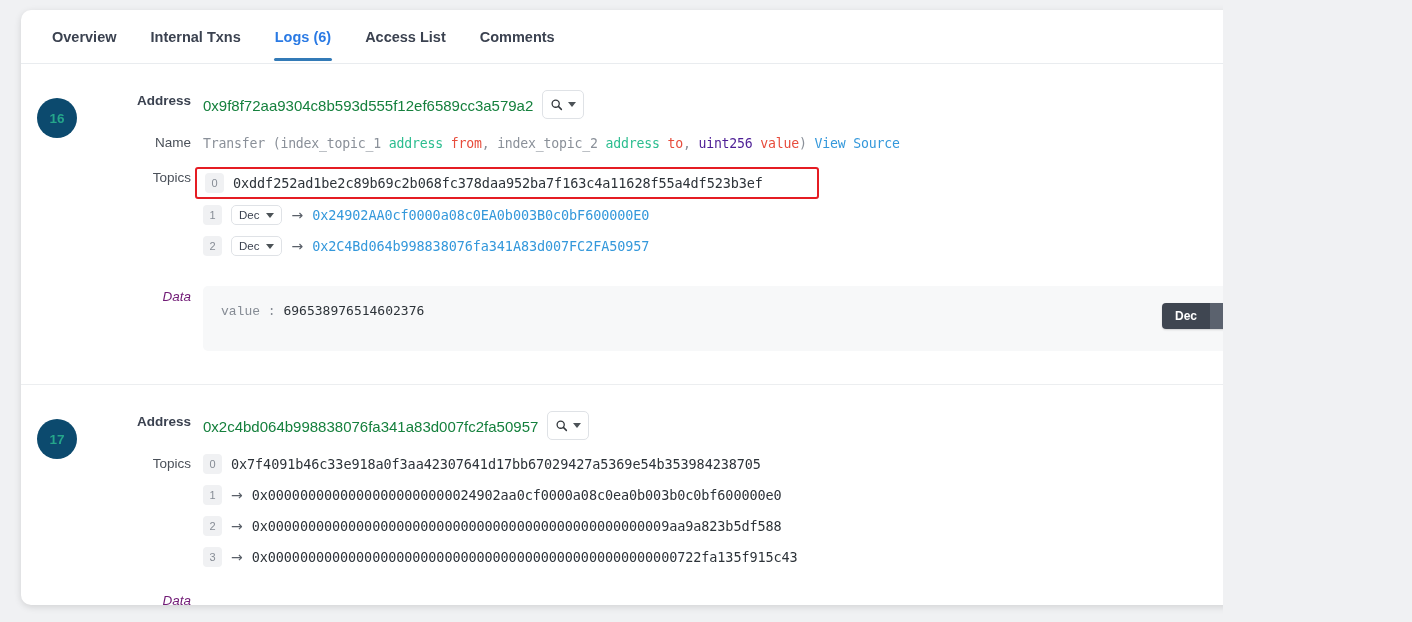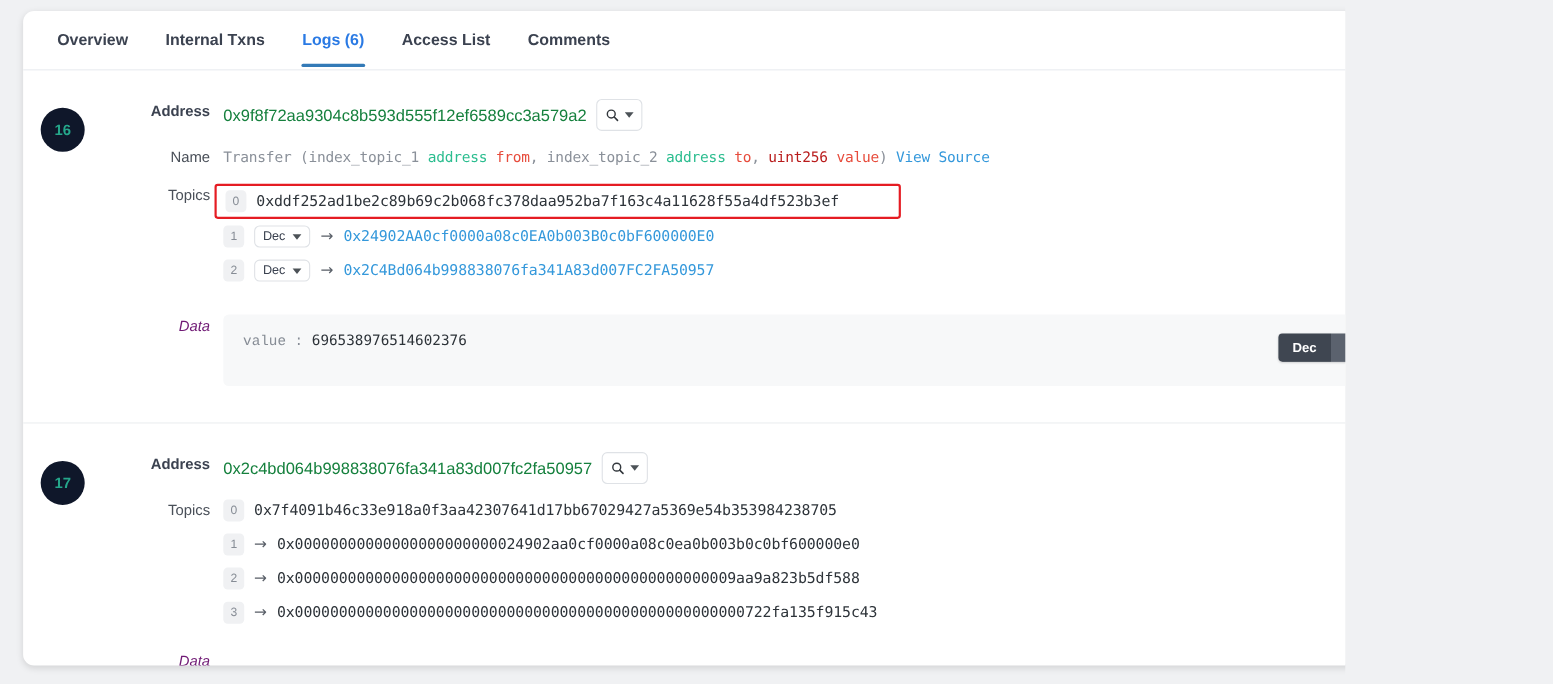--- a/index.html
+++ b/index.html
@@ -101,21 +101,21 @@
     width: 72px;
     flex: 0 0 72px;
     display: flex;
     justify-content: center;
     padding-top: 8px;
   }
   .badge {
     width: 40px;
     height: 40px;
     border-radius: 50%;
-    background: #0f172a;
+    background: #0c4a6e;
     color: #25a68a;
     font-size: 13.5px;
     font-weight: bold;
     display: flex;
     align-items: center;
     justify-content: center;
   }
   .fields {
     flex: 1 1 auto;
     padding-right: 8px;
@@ -185,21 +185,21 @@
   .namesig {
     font-family: "DejaVu Sans Mono", "Liberation Mono", monospace;
     font-size: 13.2px;
     color: #8a9099;
     letter-spacing: -0.2px;
     padding-top: 2px;
     line-height: 20px;
   }
   .namesig .t-type { color: #2bbd8f; }
   .namesig .t-arg  { color: #e74c3c; }
-  .namesig .t-uint { color: #b91c1c; }
+  .namesig .t-uint { color: #4c1d95; }
   .namesig .t-link { color: #3498db; cursor: pointer; }
 
   .topicline {
     display: flex;
     align-items: center;
     gap: 9px;
     margin-bottom: 9px;
     min-height: 22px;
   }
   .idx {

